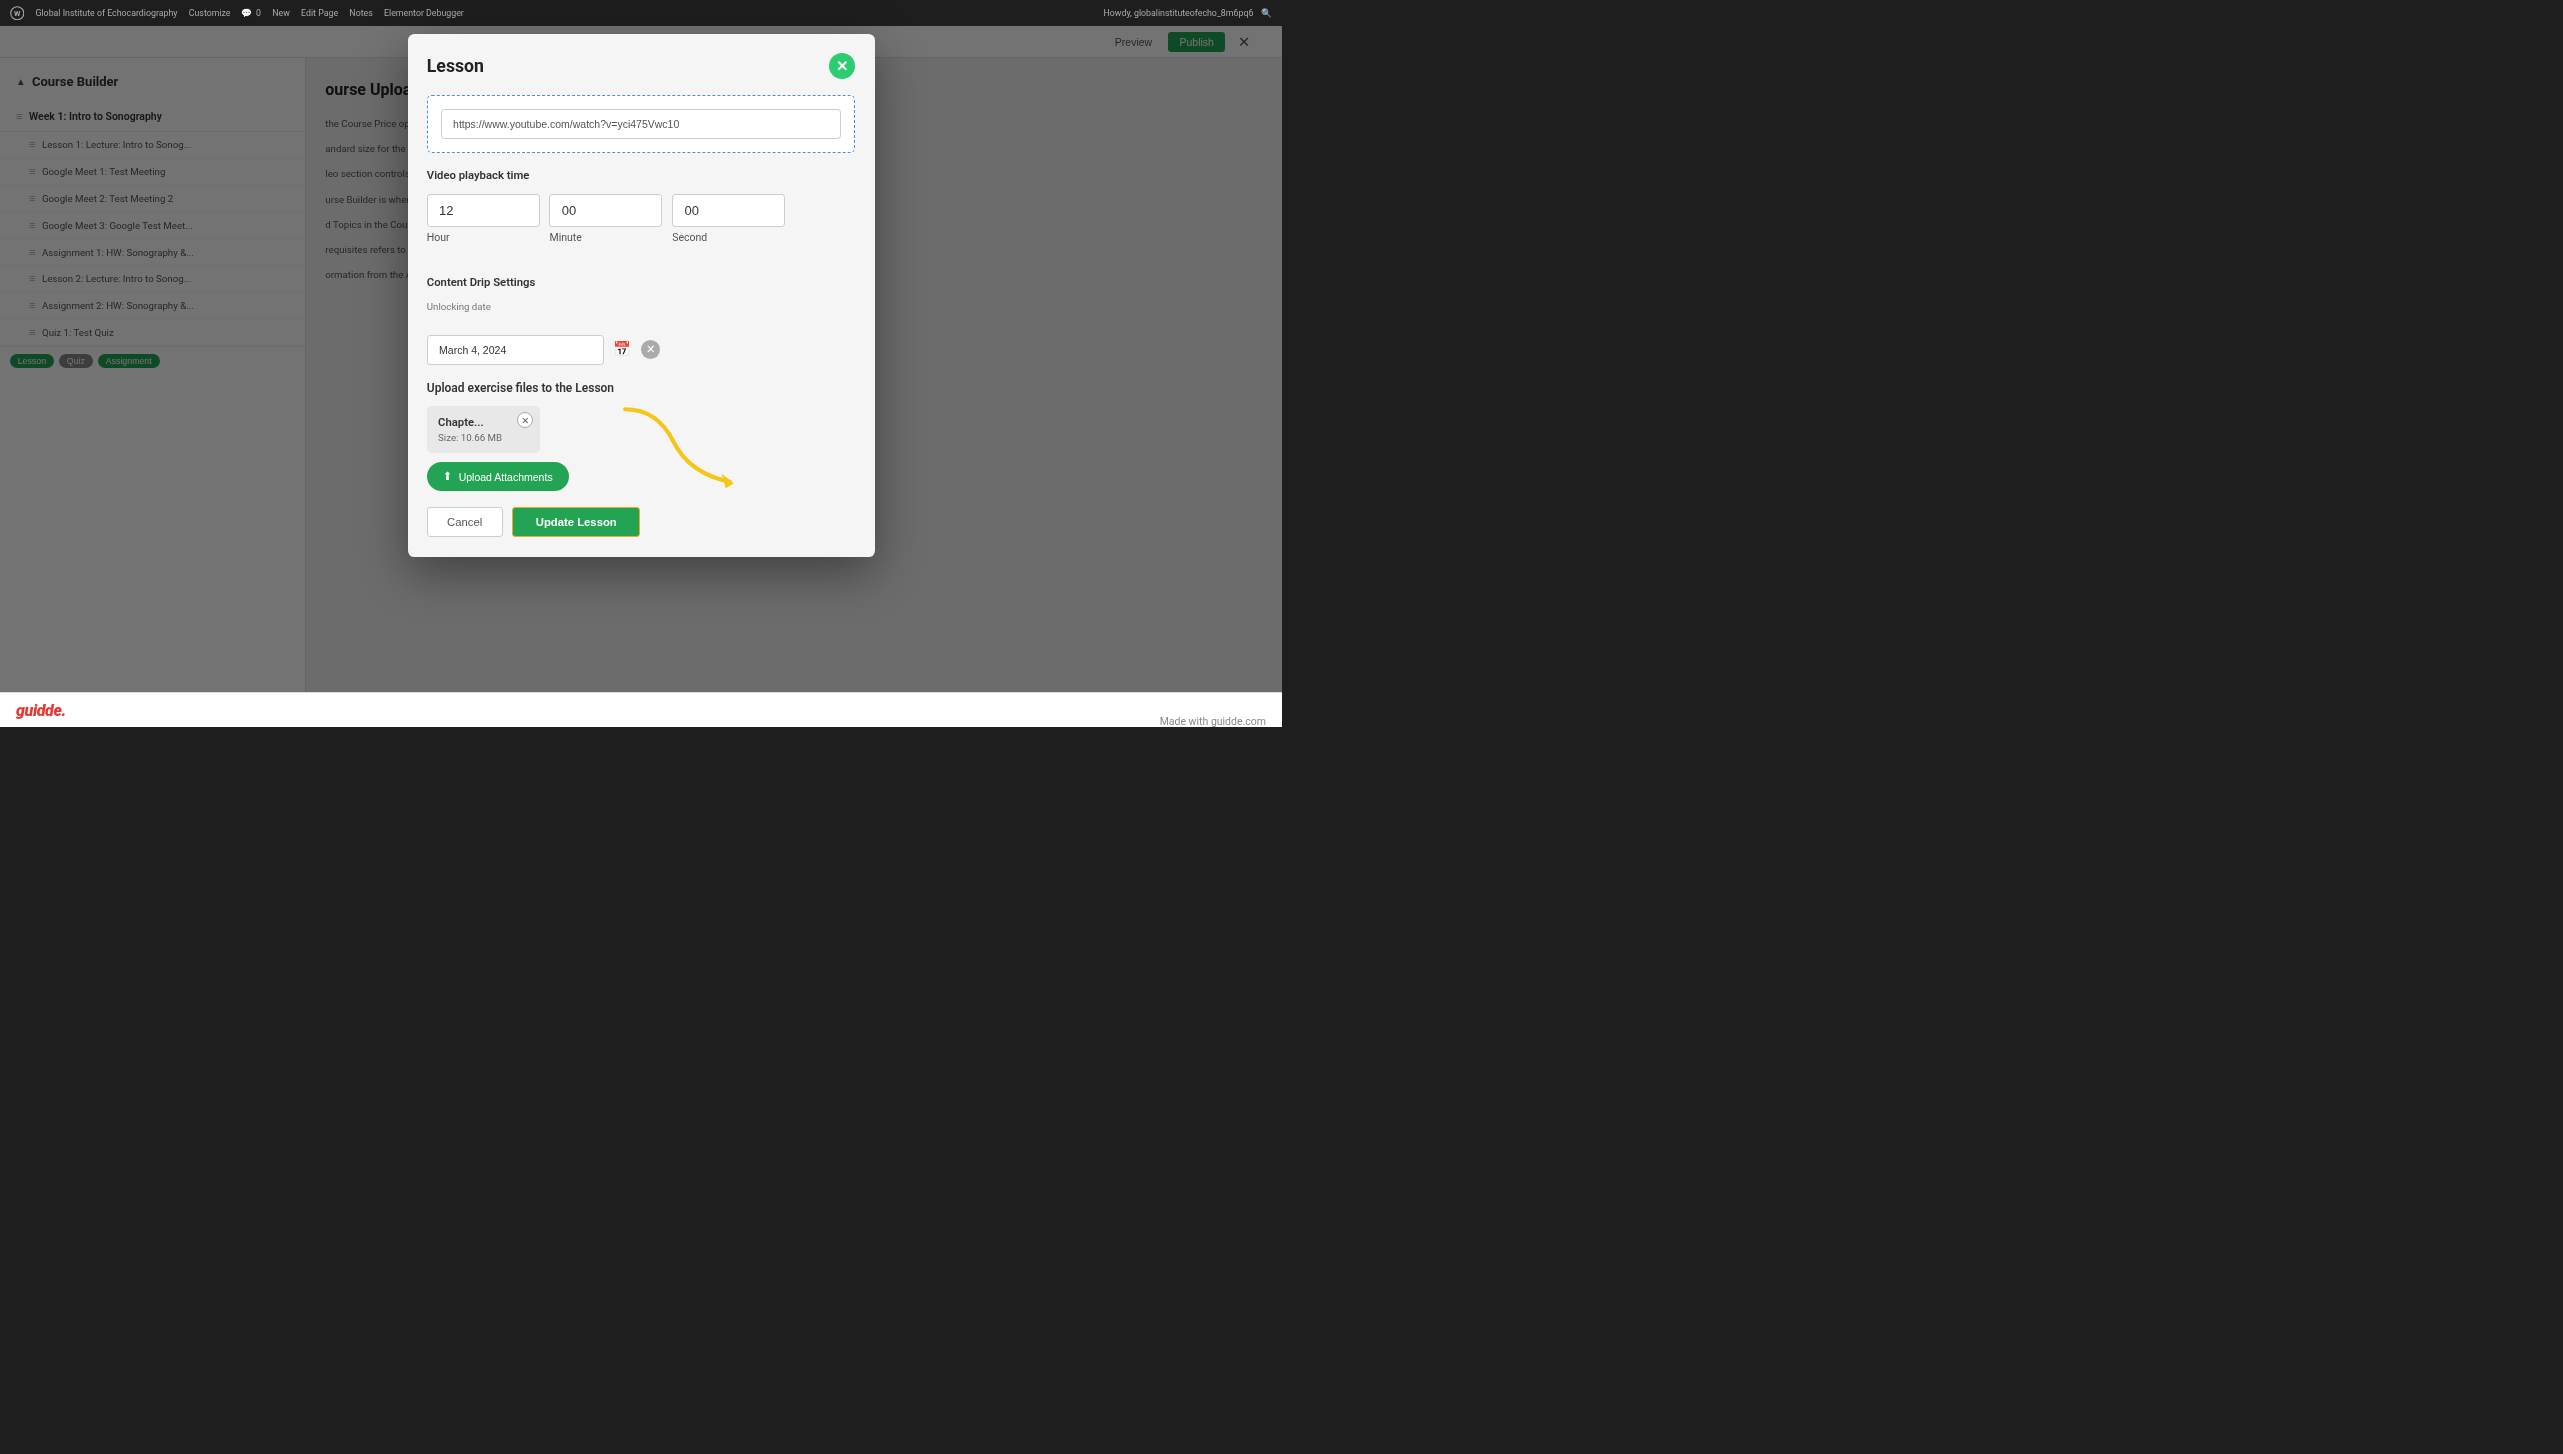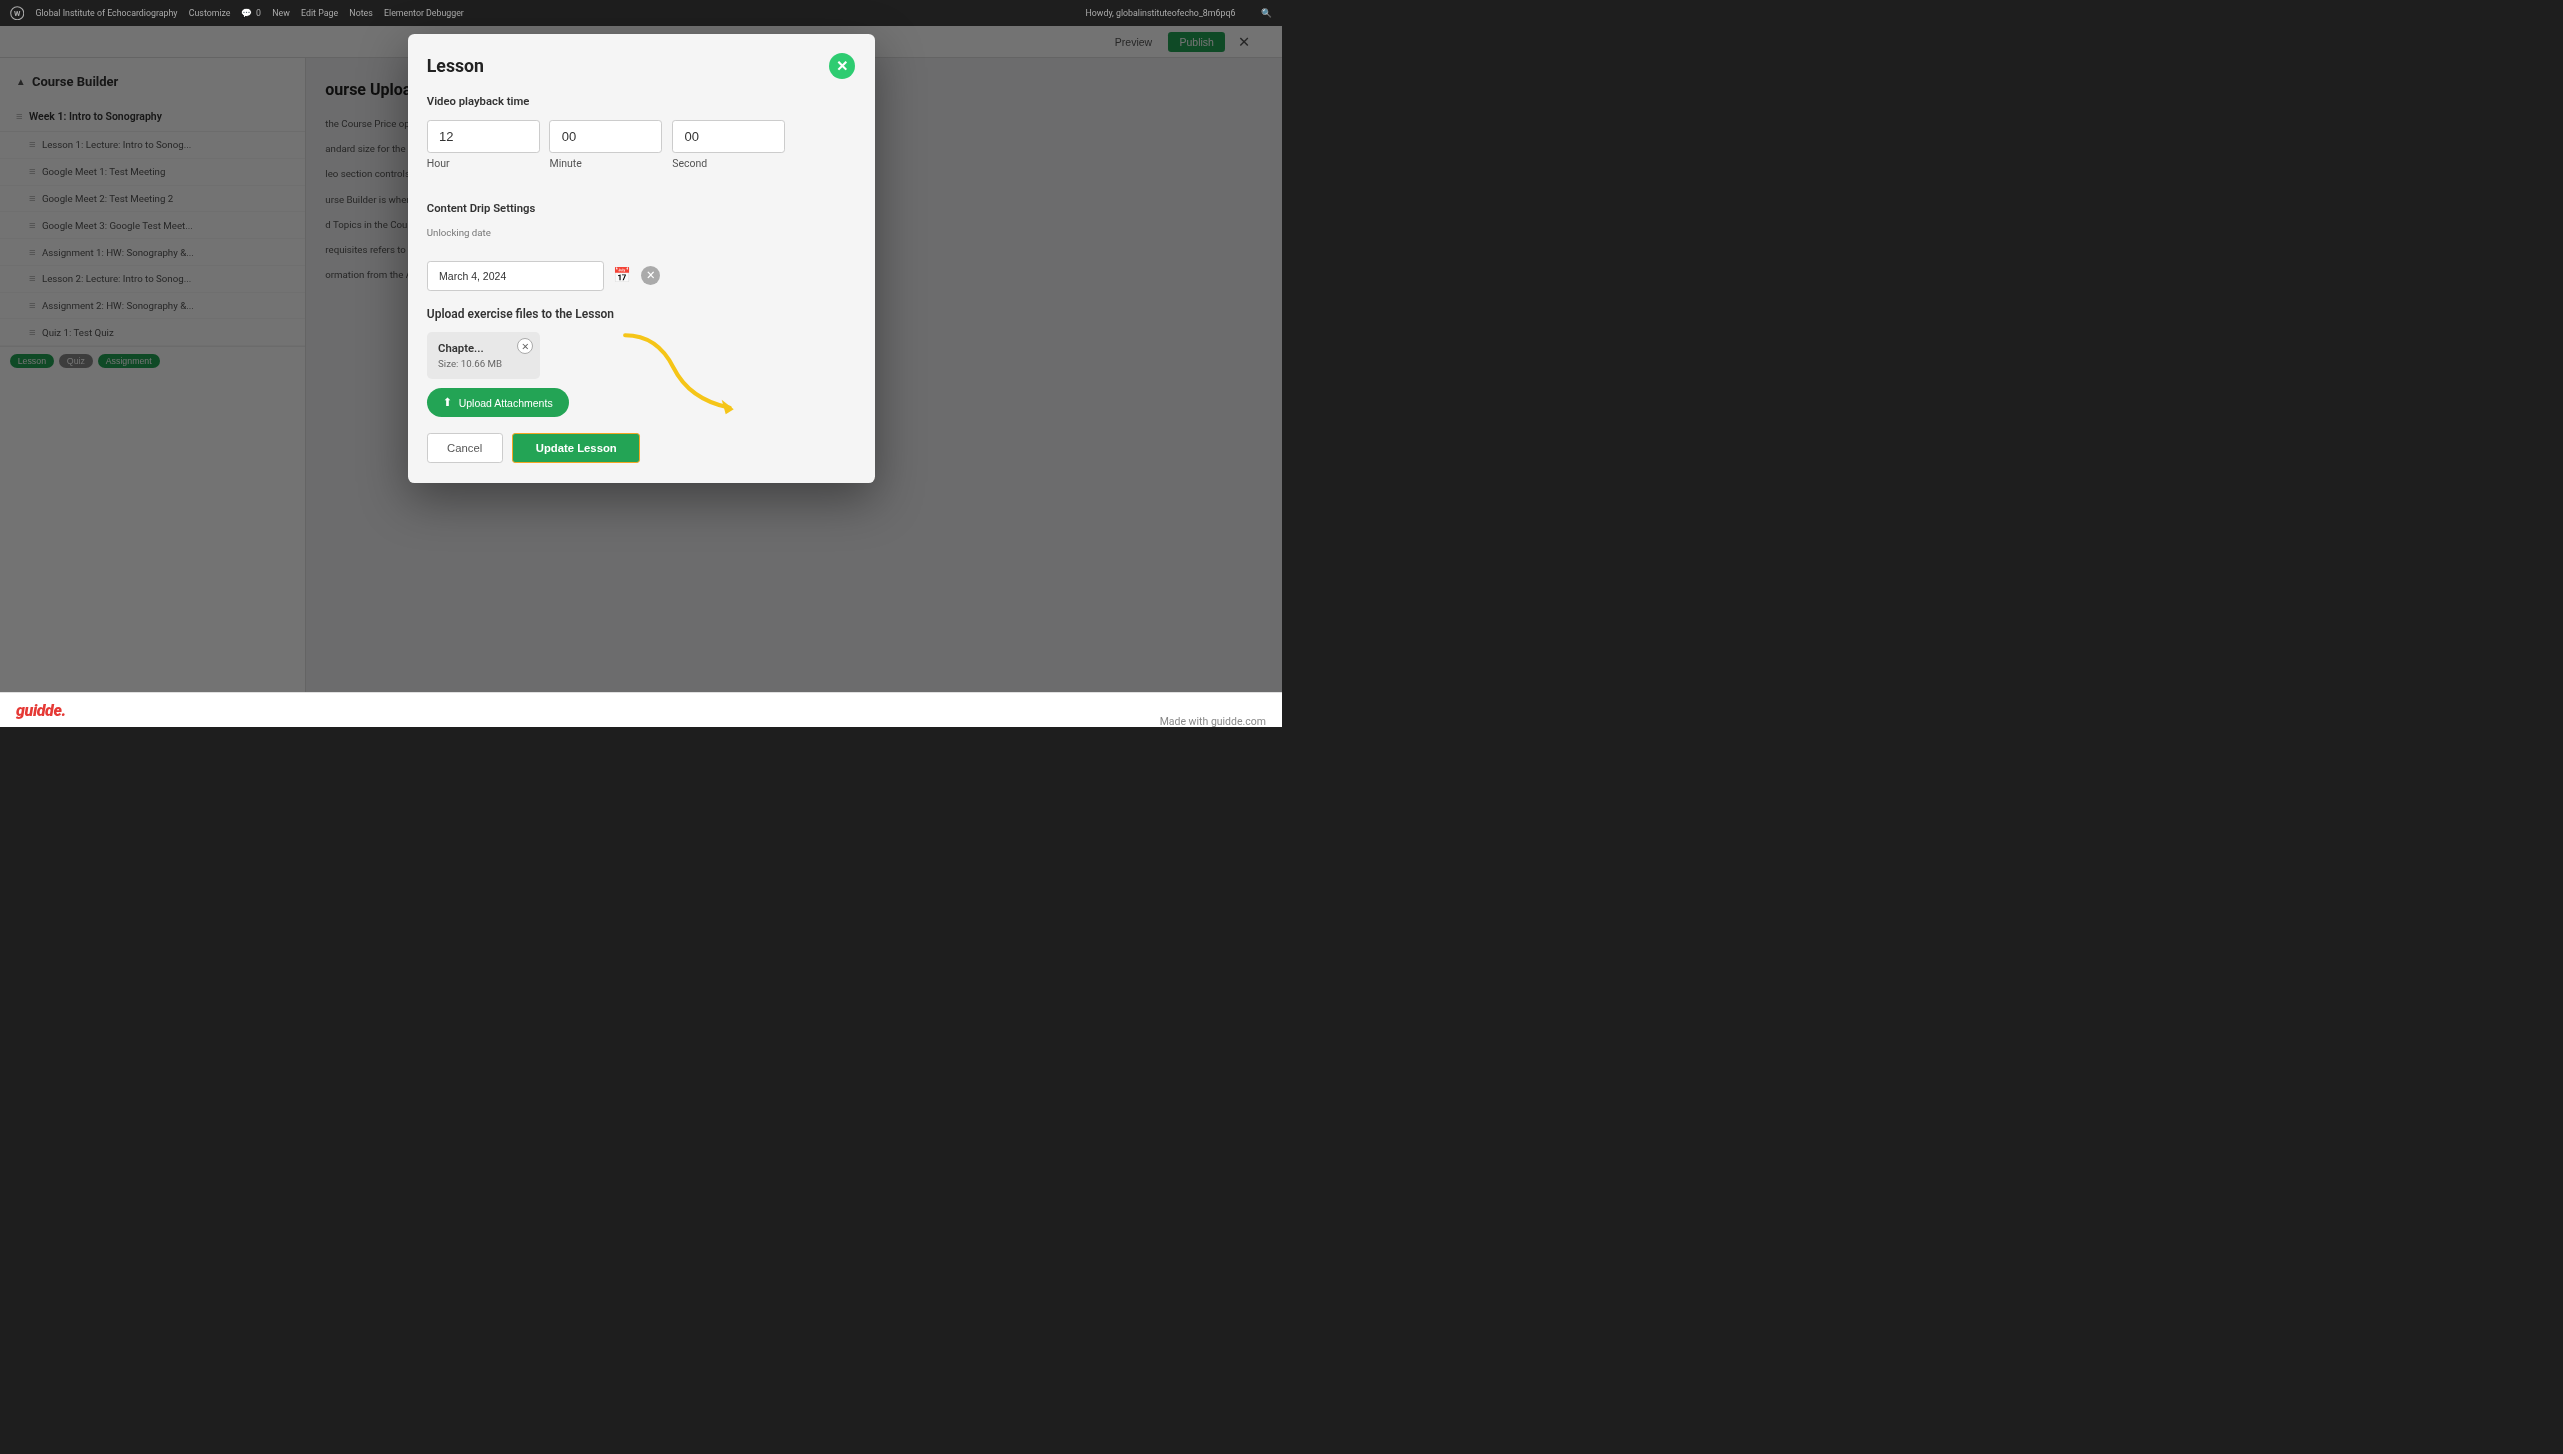--- a/index.html
+++ b/index.html
@@ -25,21 +25,21 @@
     }
     .admin-bar-left {
       display: flex;
       align-items: center;
       gap: 11.3px;
       flex: 1;
     }
     .admin-bar-right {
       display: flex;
       align-items: center;
-      gap: 26px;
+      gap: 8px;
     }
     .admin-bar-item {
       color: #aaa;
       font-size: 8.8px;
       display: flex;
       align-items: center;
       gap: 3.2px;
       cursor: pointer;
       white-space: nowrap;
     }
@@ -581,20 +581,23 @@
 </div>
 
 <div class="overlay">
   <div class="modal">
 
     <div class="modal-header">
       <span class="modal-title">Lesson</span>
       <button class="modal-close-btn">✕</button>
     </div>
 
+    <div class="url-input-area">
+      <input class="url-input" type="text" value="https://www.youtube.com/watch?v=yci475Vwc10" placeholder="https://www.youtube.com/watch?v=yci475Vwc10" style="">
+    </div>
 
     <div style="margin-bottom:32px;">
       <div class="section-label">Video playback time</div>
       <div class="time-inputs">
         <div class="time-field">
           <input class="time-input" type="text" value="12" style="">
           <span class="time-label">Hour</span>
         </div>
         <div class="time-field">
           <input class="time-input" type="text" value="00" style="">

